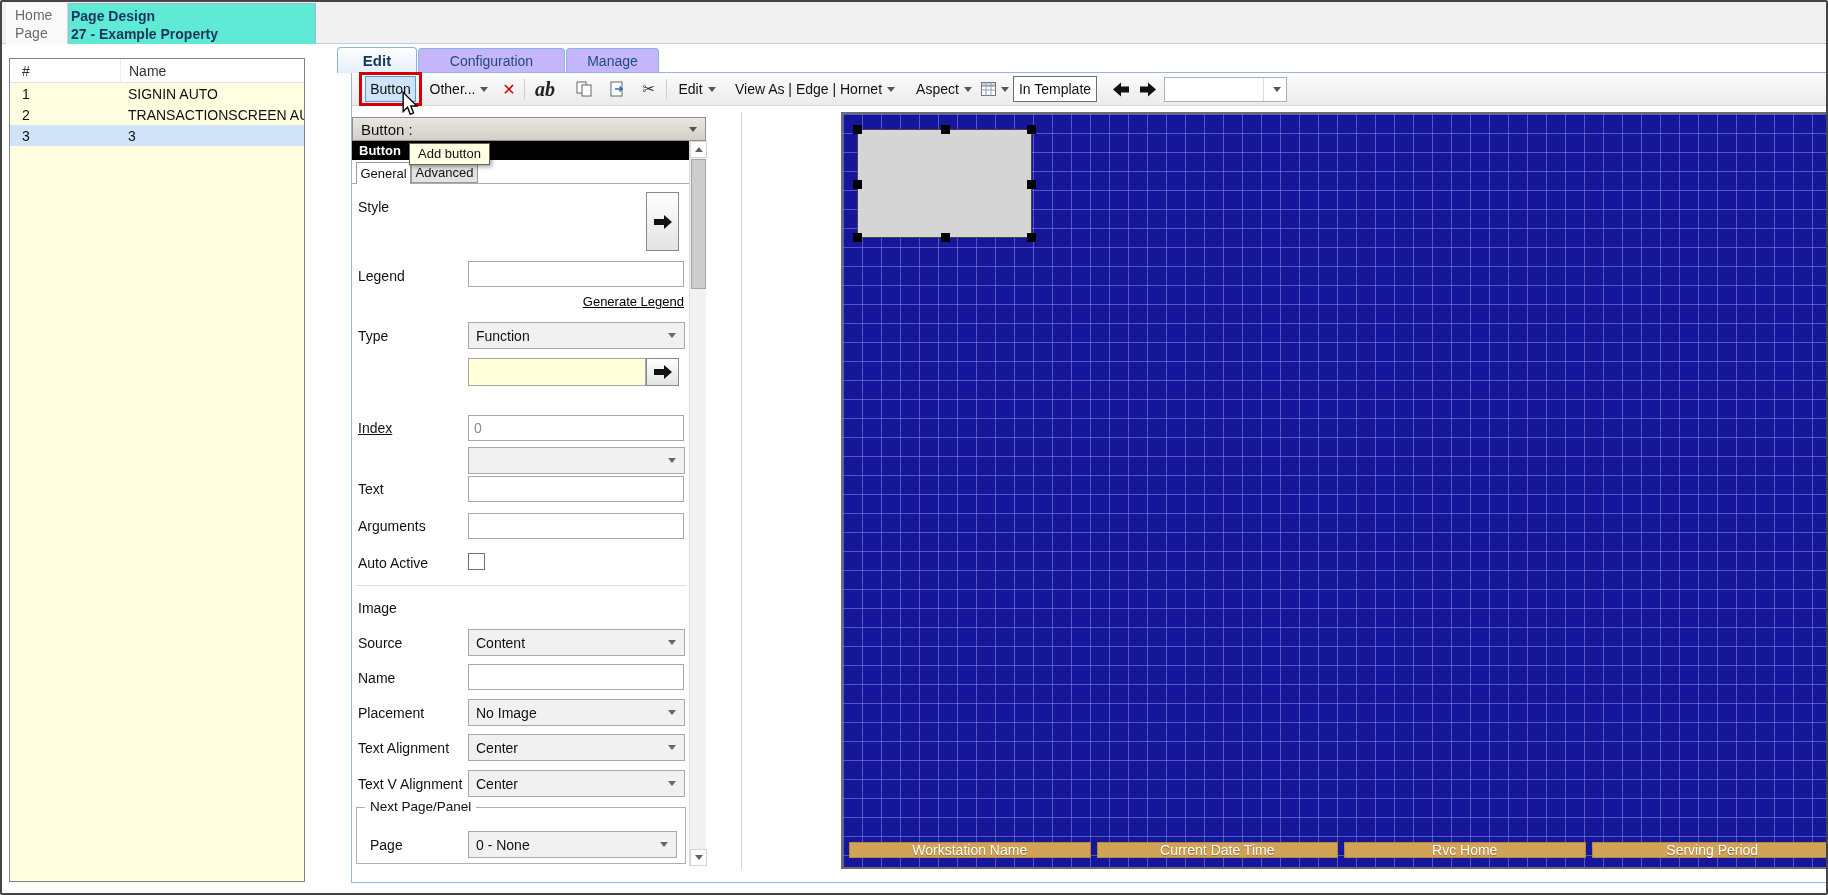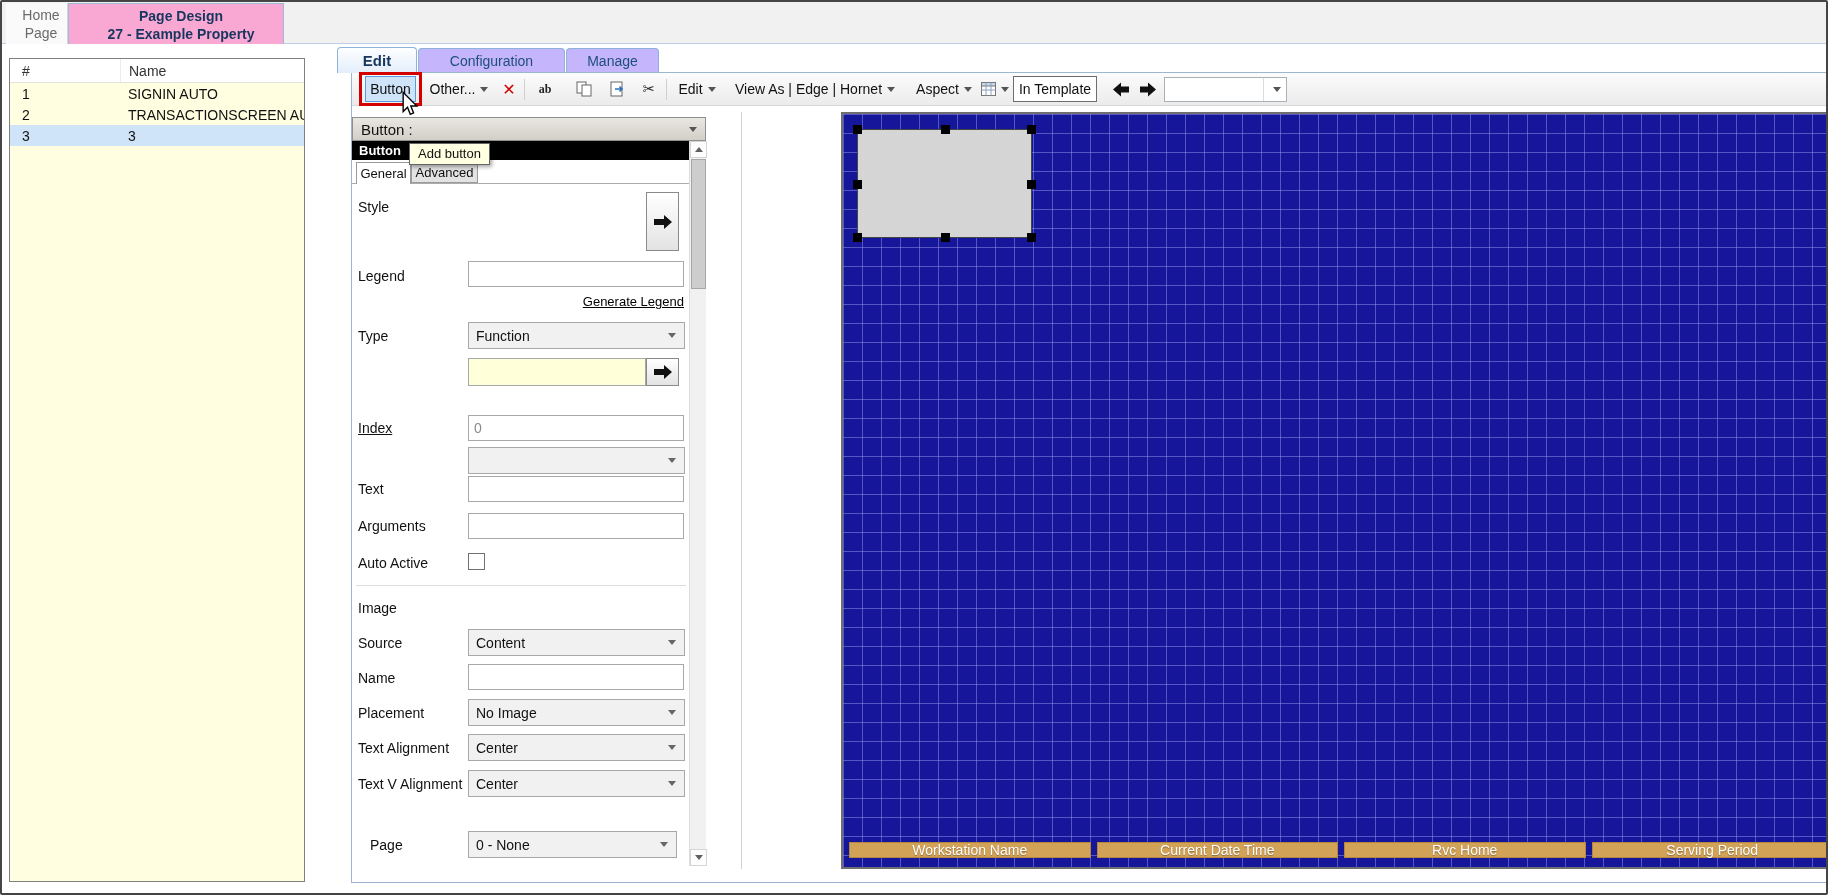--- a/index.html
+++ b/index.html
@@ -3,23 +3,23 @@
 <meta charset="utf-8">
 <style>
   * { box-sizing: border-box; margin: 0; padding: 0; }
   html,body { background:#fff; }
   body { font-family:"Liberation Sans","DejaVu Sans",sans-serif; font-size:14px; color:#111; }
 
   .window { position:relative; width:1828px; height:895px; border:2px solid #454545; border-radius:2px; background:#fff; overflow:hidden; }
 
   
   .top-strip { position:absolute; left:0; top:0; width:100%; height:42px; background:#f1f1f1; border-bottom:1px solid #bccfe4; }
-  .wtab { position:absolute; top:1px; height:41px; padding:3px 0 0 9px; line-height:18px; cursor:default;text-align:center; }
+  .wtab { position:absolute; top:1px; height:41px; padding:3px 0 0 9px; line-height:18px; cursor:default; }
   .wtab.home { left:4px; width:62px; background:#fafafa; border-right:1px solid #d6d6d6; color:#6b6b6b; }
-  .wtab.active { left:66px; width:216px; background:#f9a8d4; border-left:1px solid #9dbbd9; border-right:1px solid #9dbbd9; border-top:1px solid #9dbbd9; color:#17365D; font-weight:bold; padding-left:10px; }
+  .wtab.active { left:66px; width:248px; background:#5eead4; border-left:1px solid #9dbbd9; border-right:1px solid #9dbbd9; border-top:1px solid #9dbbd9; color:#17365D; font-weight:bold; padding-left:2px; }
 
   
   .page-list { position:absolute; left:7px; top:56px; width:296px; height:824px; border:1px solid #808080; background:#fffee0; }
   .pl-header { display:flex; height:24px; background:#ffffff; border-bottom:1px solid #e2e2e2; align-items:center; color:#333; }
   .pl-col-num { width:110px; padding-left:12px; }
   .pl-col-name { flex:1; padding-left:8px; border-left:1px solid #ececec; height:100%; display:flex; align-items:center; }
   .pl-row { display:flex; height:21px; align-items:center; }
   .pl-row .c1 { width:110px; padding-left:12px; }
   .pl-row .c2 { flex:1; padding-left:8px; white-space:nowrap; overflow:hidden; }
   .pl-row.selected { background:#cfe4f8; }
@@ -34,21 +34,21 @@
   .editor-body { position:absolute; left:321px; top:70px; width:1497px; height:811px; border:1px solid #9cb6d2; background:#fff;margin-left:28px; }
 
   
   .toolbar { position:absolute; left:0; top:0; right:0; height:33px; background:linear-gradient(#fcfcfc,#ebebeb); border-bottom:1px solid #d8d8d8; }
   .titem { position:absolute; top:3px; height:26px; display:flex; align-items:center; justify-content:center; gap:5px; cursor:default; }
   .tbtn-active { background:#cfe4f8; border:1px solid #5a9ade; }
   .tsep { position:absolute; top:6px; width:1px; height:21px; background:#d0d0d0; }
   .caret { width:0; height:0; border-left:4px solid transparent; border-right:4px solid transparent; border-top:5px solid #555; display:inline-block; }
   .red-box { position:absolute; left:7px; top:-1px; width:63px; height:34px; border:3px solid #d40000; z-index:40; pointer-events:none; }
   .icon-x { color:#cf0000; font-weight:bold; font-size:16px; }
-  .icon-ab { font-family:"Liberation Serif","DejaVu Serif",serif; font-weight:bold; font-size:12px; color:#222; }
+  .icon-ab { font-family:"Liberation Serif","DejaVu Serif",serif; font-style:italic; font-weight:bold; font-size:20px; color:#222; }
   .tool-toggle { background:#fff; border:1px solid #6e6e6e; }
   .tool-combo { background:#fff; border:1px solid #a9b1b8; justify-content:flex-end; padding-right:5px; }
   .tool-combo .combo-sep { width:1px; height:100%; background:#d7dde3; margin-right:4px; }
 
   
   .cursor { position:absolute; left:49px; top:18px; z-index:60; pointer-events:none; }
   .tooltip { position:absolute; left:57px; top:70px; height:22px; background:#ffffe1; border:1px solid #646464; padding:2px 8px; font-size:13px; z-index:50; box-shadow:2px 2px 4px rgba(0,0,0,.35); white-space:nowrap; }
 
   
   .props { position:absolute; left:0; top:44px; width:354px; height:749px; background:#fff; }
@@ -288,20 +288,23 @@
         <span>Center</span>
         <span class="caret"></span>
       </div>
 
       <div class="plabel" style="top:659px;">Text V Alignment</div>
       <div class="pdrop" style="top:653px;">
         <span>Center</span>
         <span class="caret"></span>
       </div>
 
+      <div class="groupbox">
+        <div class="groupbox-label">Next Page/Panel</div>
+      </div>
       <div class="plabel" style="left:18px; top:720px;">Page</div>
       <div class="pdrop" style="top:714px; width:209px;">
         <span>0 - None</span>
         <span class="caret"></span>
       </div>
 
       <div class="scrollbar">
         <div class="sb-btn sb-up">
             <span class="tri-up"></span>
           </div>

